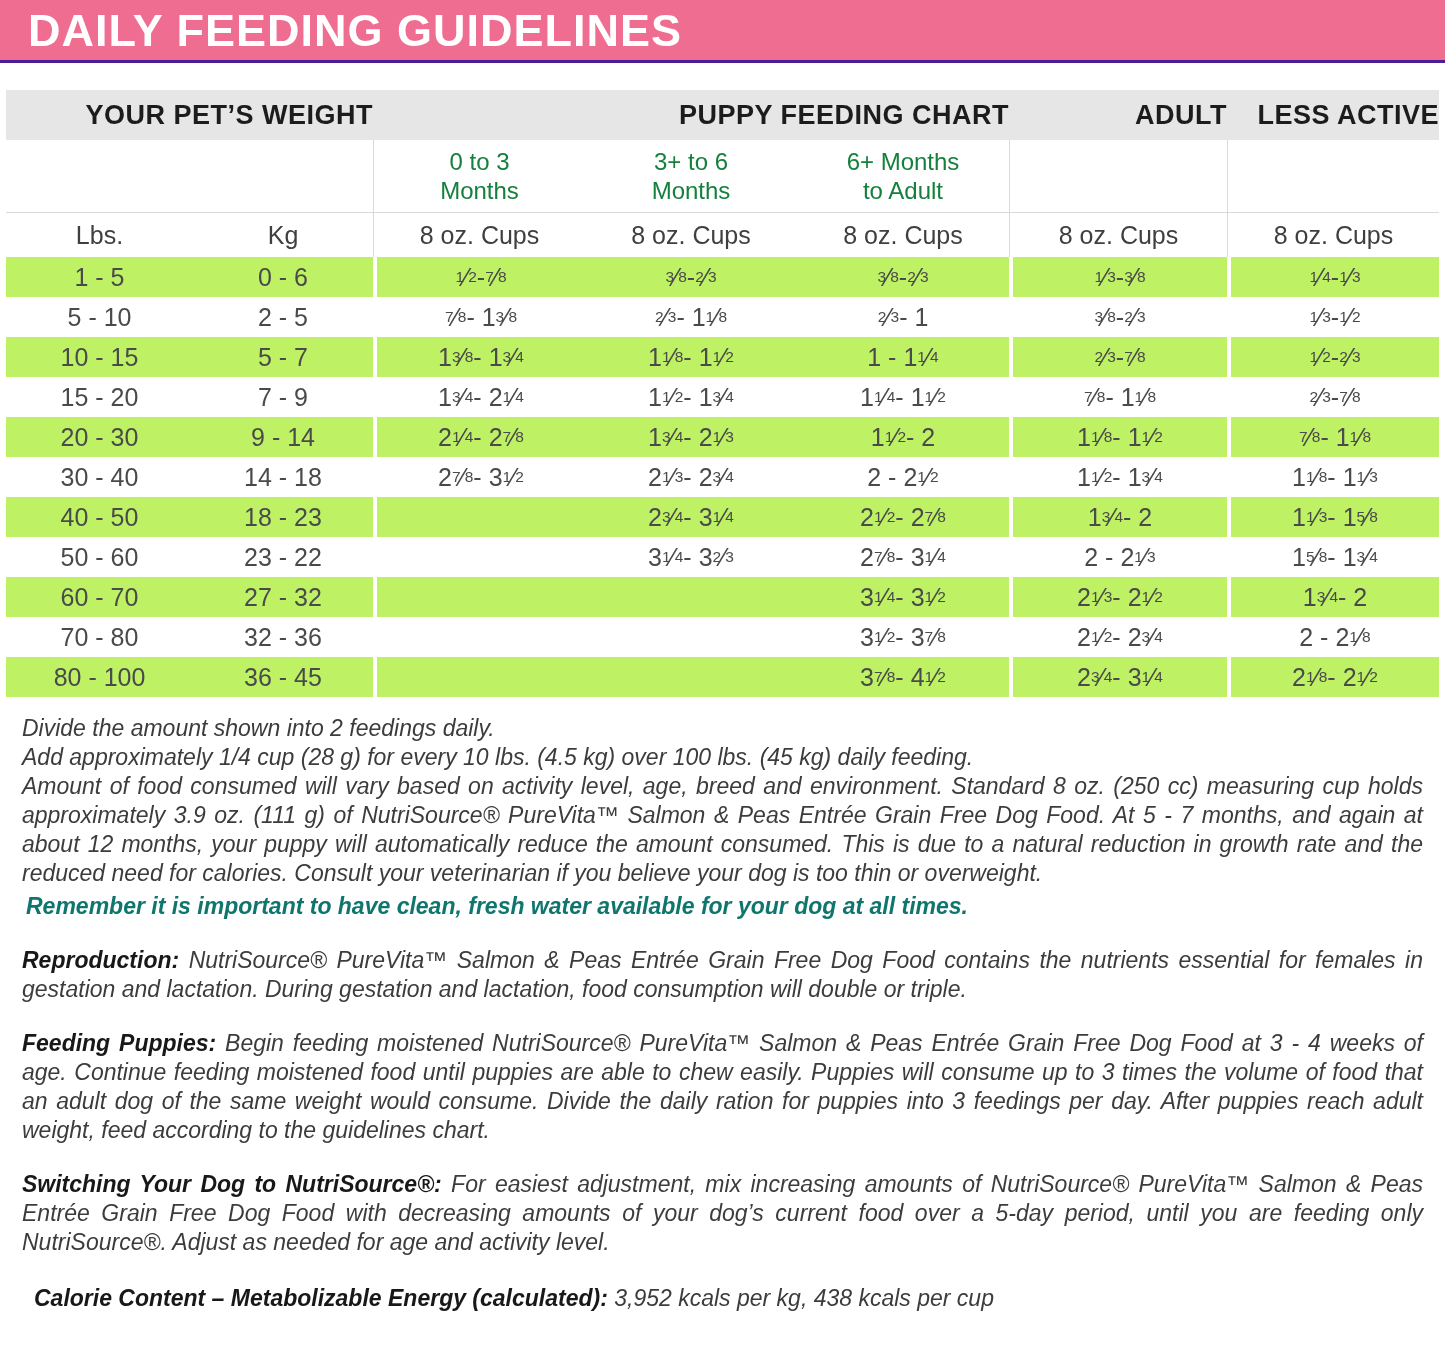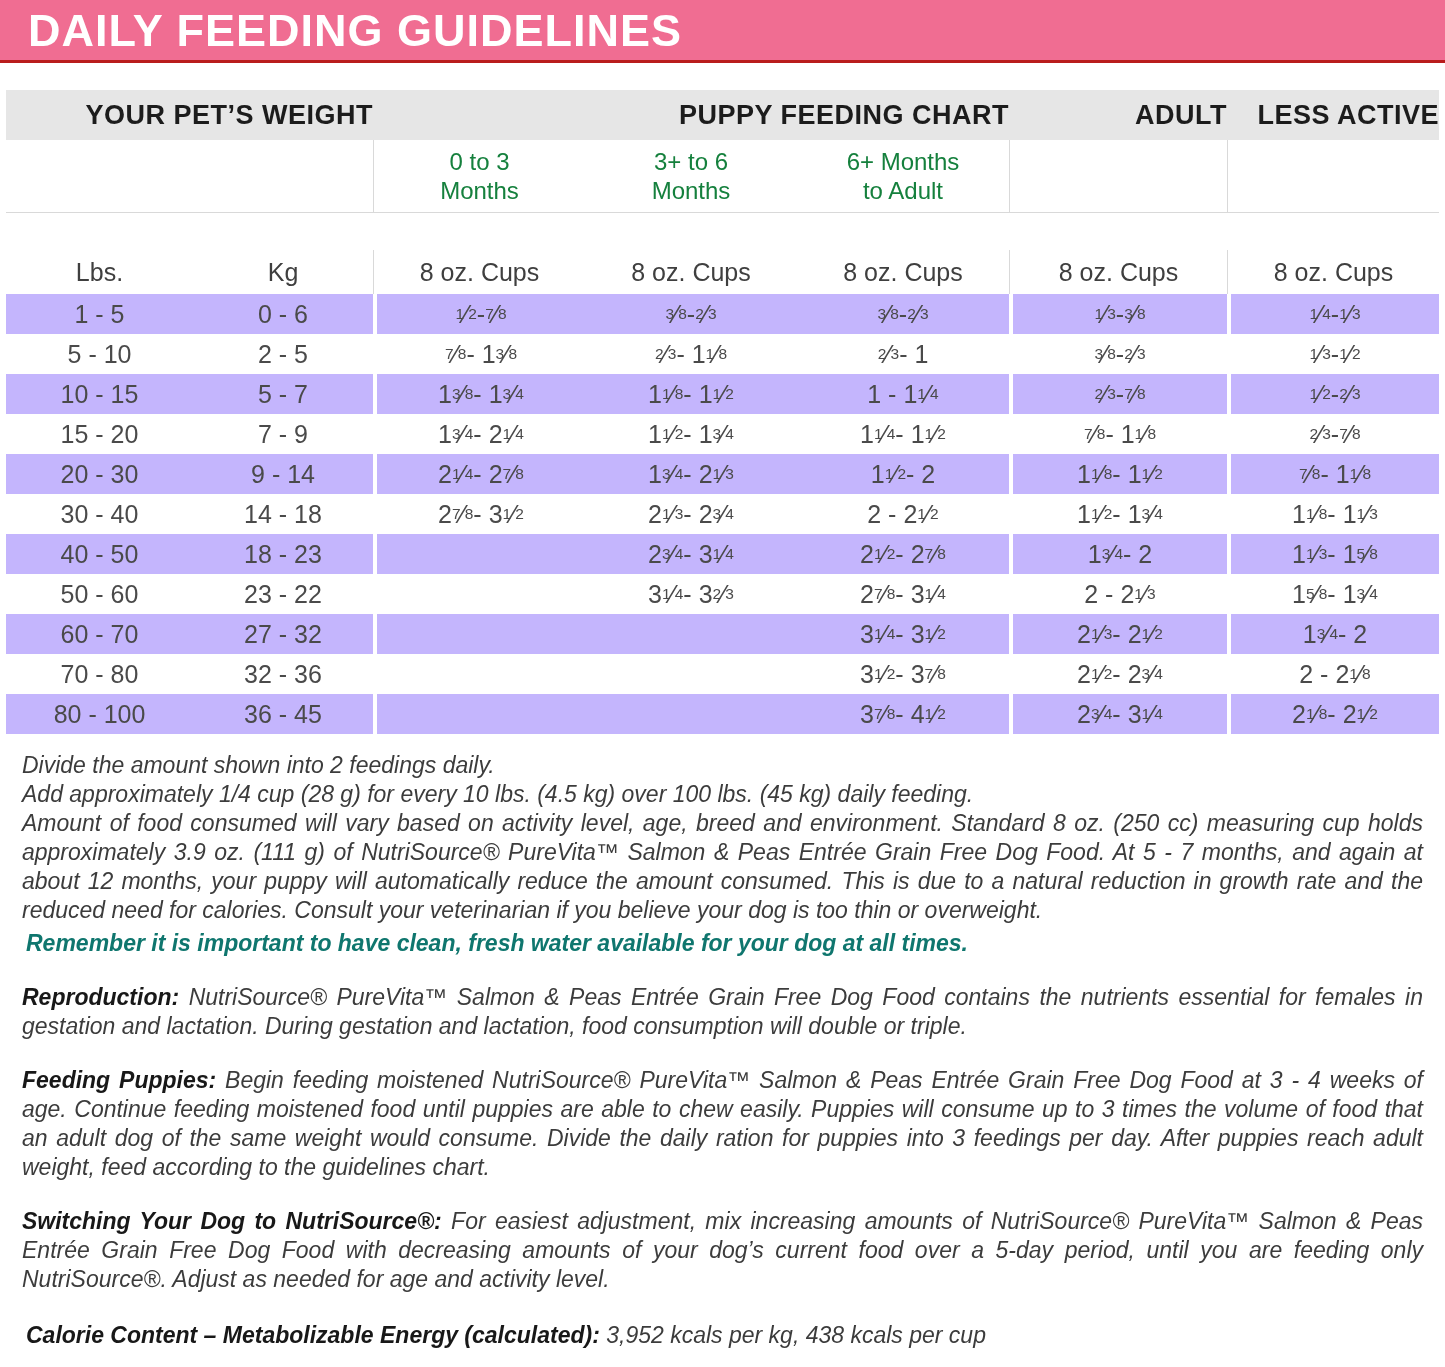--- a/index.html
+++ b/index.html
@@ -8,21 +8,21 @@
     background:#ffffff;
     font-family:"Liberation Sans","DejaVu Sans",sans-serif;
     color:#3c3c3c;
     -webkit-font-smoothing:antialiased;
   }
   
   .banner{
     height:60px;
     background:#f06d92;
     display:flex;align-items:center;
-    border-bottom:3px solid #b91c1c;
+    border-bottom:3px solid #4c1d95;
   }
   .banner h1{
     margin:0 0 0 28px;
     font-size:45px;line-height:1;
     font-weight:bold;letter-spacing:1px;
     color:#ffffff;
   }
   
   .chart{margin:27px 6px 0 6px;}
   .grid{display:grid;grid-template-columns:187px 180px 212px 212px 212px 218px 212px;}
@@ -35,41 +35,41 @@
     letter-spacing:.5px;white-space:nowrap;
   }
   .subhead{border-bottom:1px solid #d9d9d9;}
   .subhead .cell{
     min-height:72px;display:flex;flex-direction:column;
     align-items:center;justify-content:center;
     font-size:24px;line-height:29px;color:#15803d;text-align:center;
   }
   .unitrow .cell{
     height:44px;display:flex;align-items:center;justify-content:center;
-    font-size:25px;color:#3f3f3f;margin-top:37px;
+    font-size:25px;color:#3f3f3f;
   }
   .subhead .cell.dl,.unitrow .cell.dl{border-left:1px solid #d9d9d9;}
   .rows .r{height:40px;}
-  .rows .r.odd{background:#c4b5fd;}
+  .rows .r.odd{background:#bef264;}
   .rows .cell{
     display:flex;align-items:center;justify-content:center;
     font-size:25px;color:#4a4a4a;white-space:nowrap;
   }
   .rows .cell.dl{border-left:4px solid #ffffff;}
   .rows .cell sup{font-size:62%;line-height:0;vertical-align:.5em;}
   .rows .cell sub{font-size:62%;line-height:0;vertical-align:-.15em;}
   
   .text{padding:0 22px;font-style:italic;}
   .notes{margin-top:17px;}
   .notes p{margin:0;font-size:23px;line-height:29px;text-align:justify;}
   p.reminder{margin:4px;font-size:23px;line-height:29px;font-weight:bold;color:#0f766e;}
   p.sec{margin:25px 0 0 0;font-size:23px;line-height:29px;text-align:justify;}
   p.sec b,.foot b{color:#181818;}
   .foot{margin-top:27px;}
-  .foot p{margin:4px;font-size:23px;line-height:29px;}
+  .foot p{margin:12px;font-size:23px;line-height:29px;}
 </style>
 </head>
 <body>
 
 <header class="banner">
   <h1>DAILY FEEDING GUIDELINES</h1>
 </header>
 
 <section class="chart">
   <div class="ghead">

